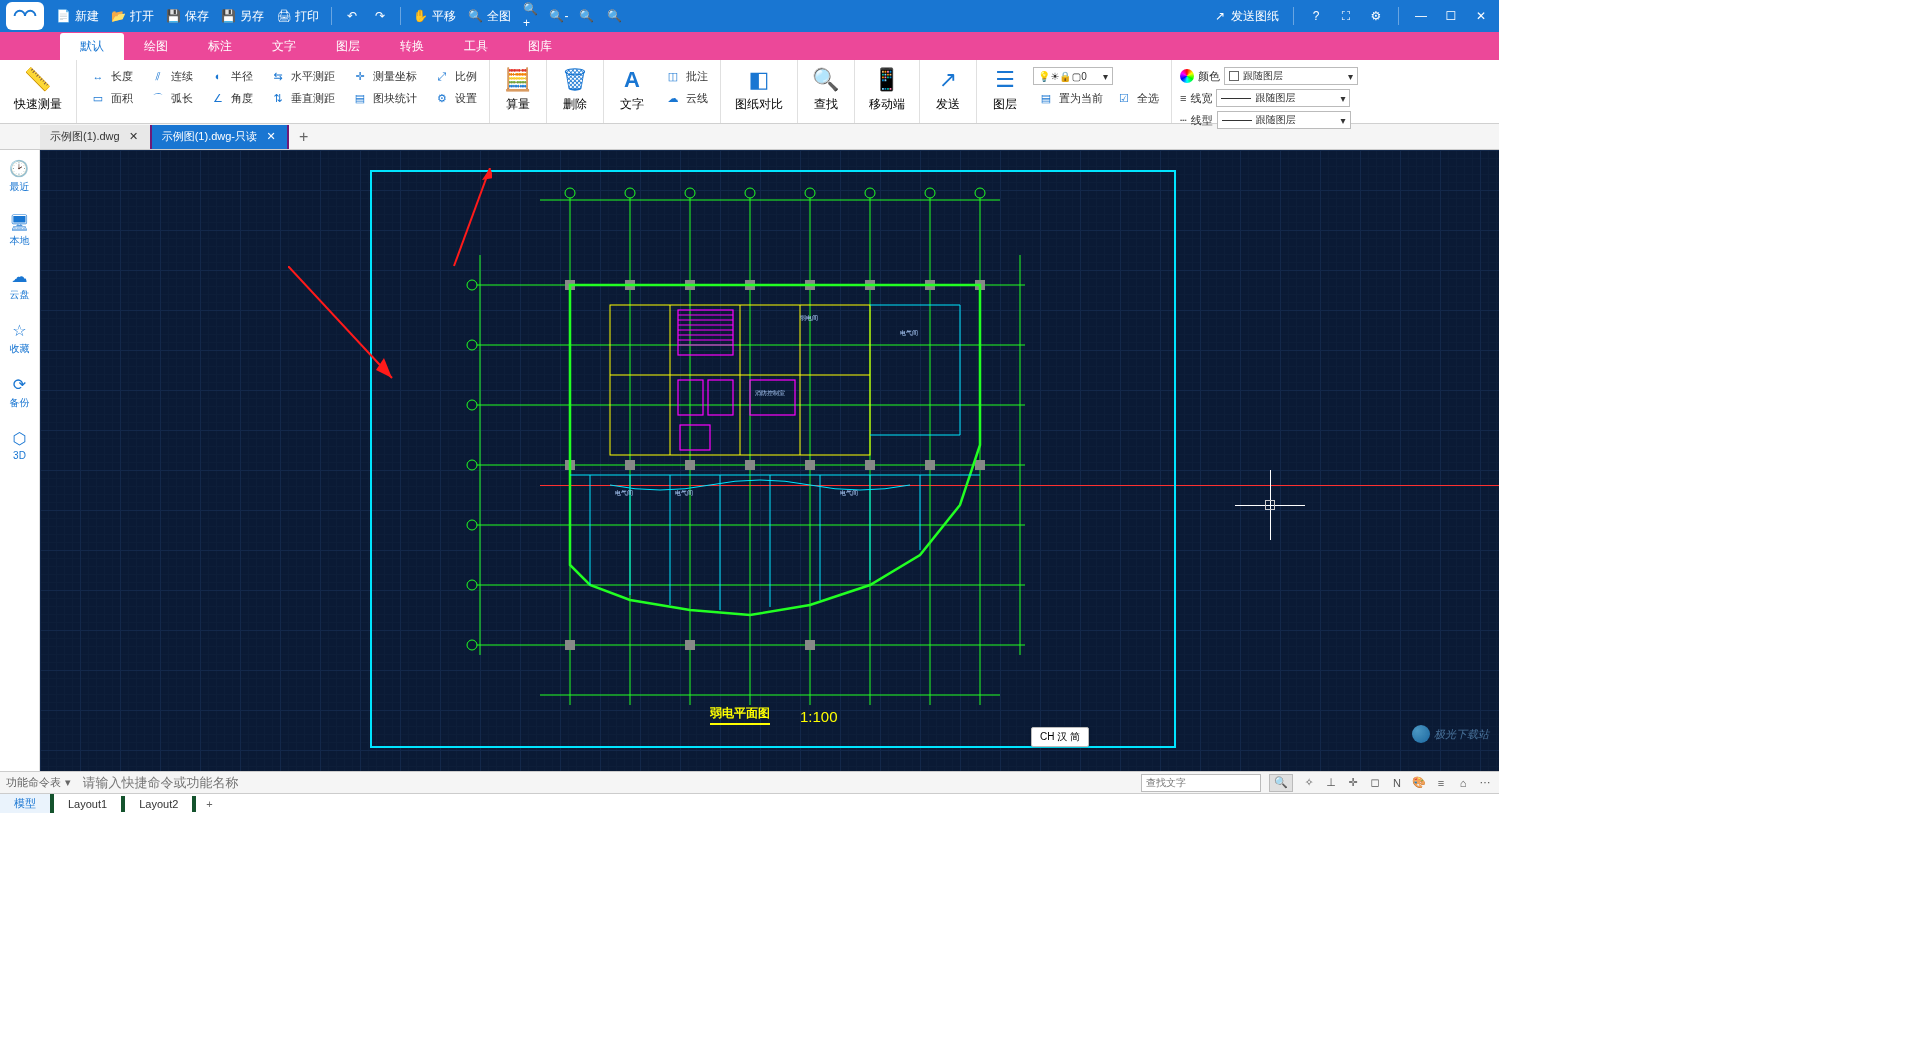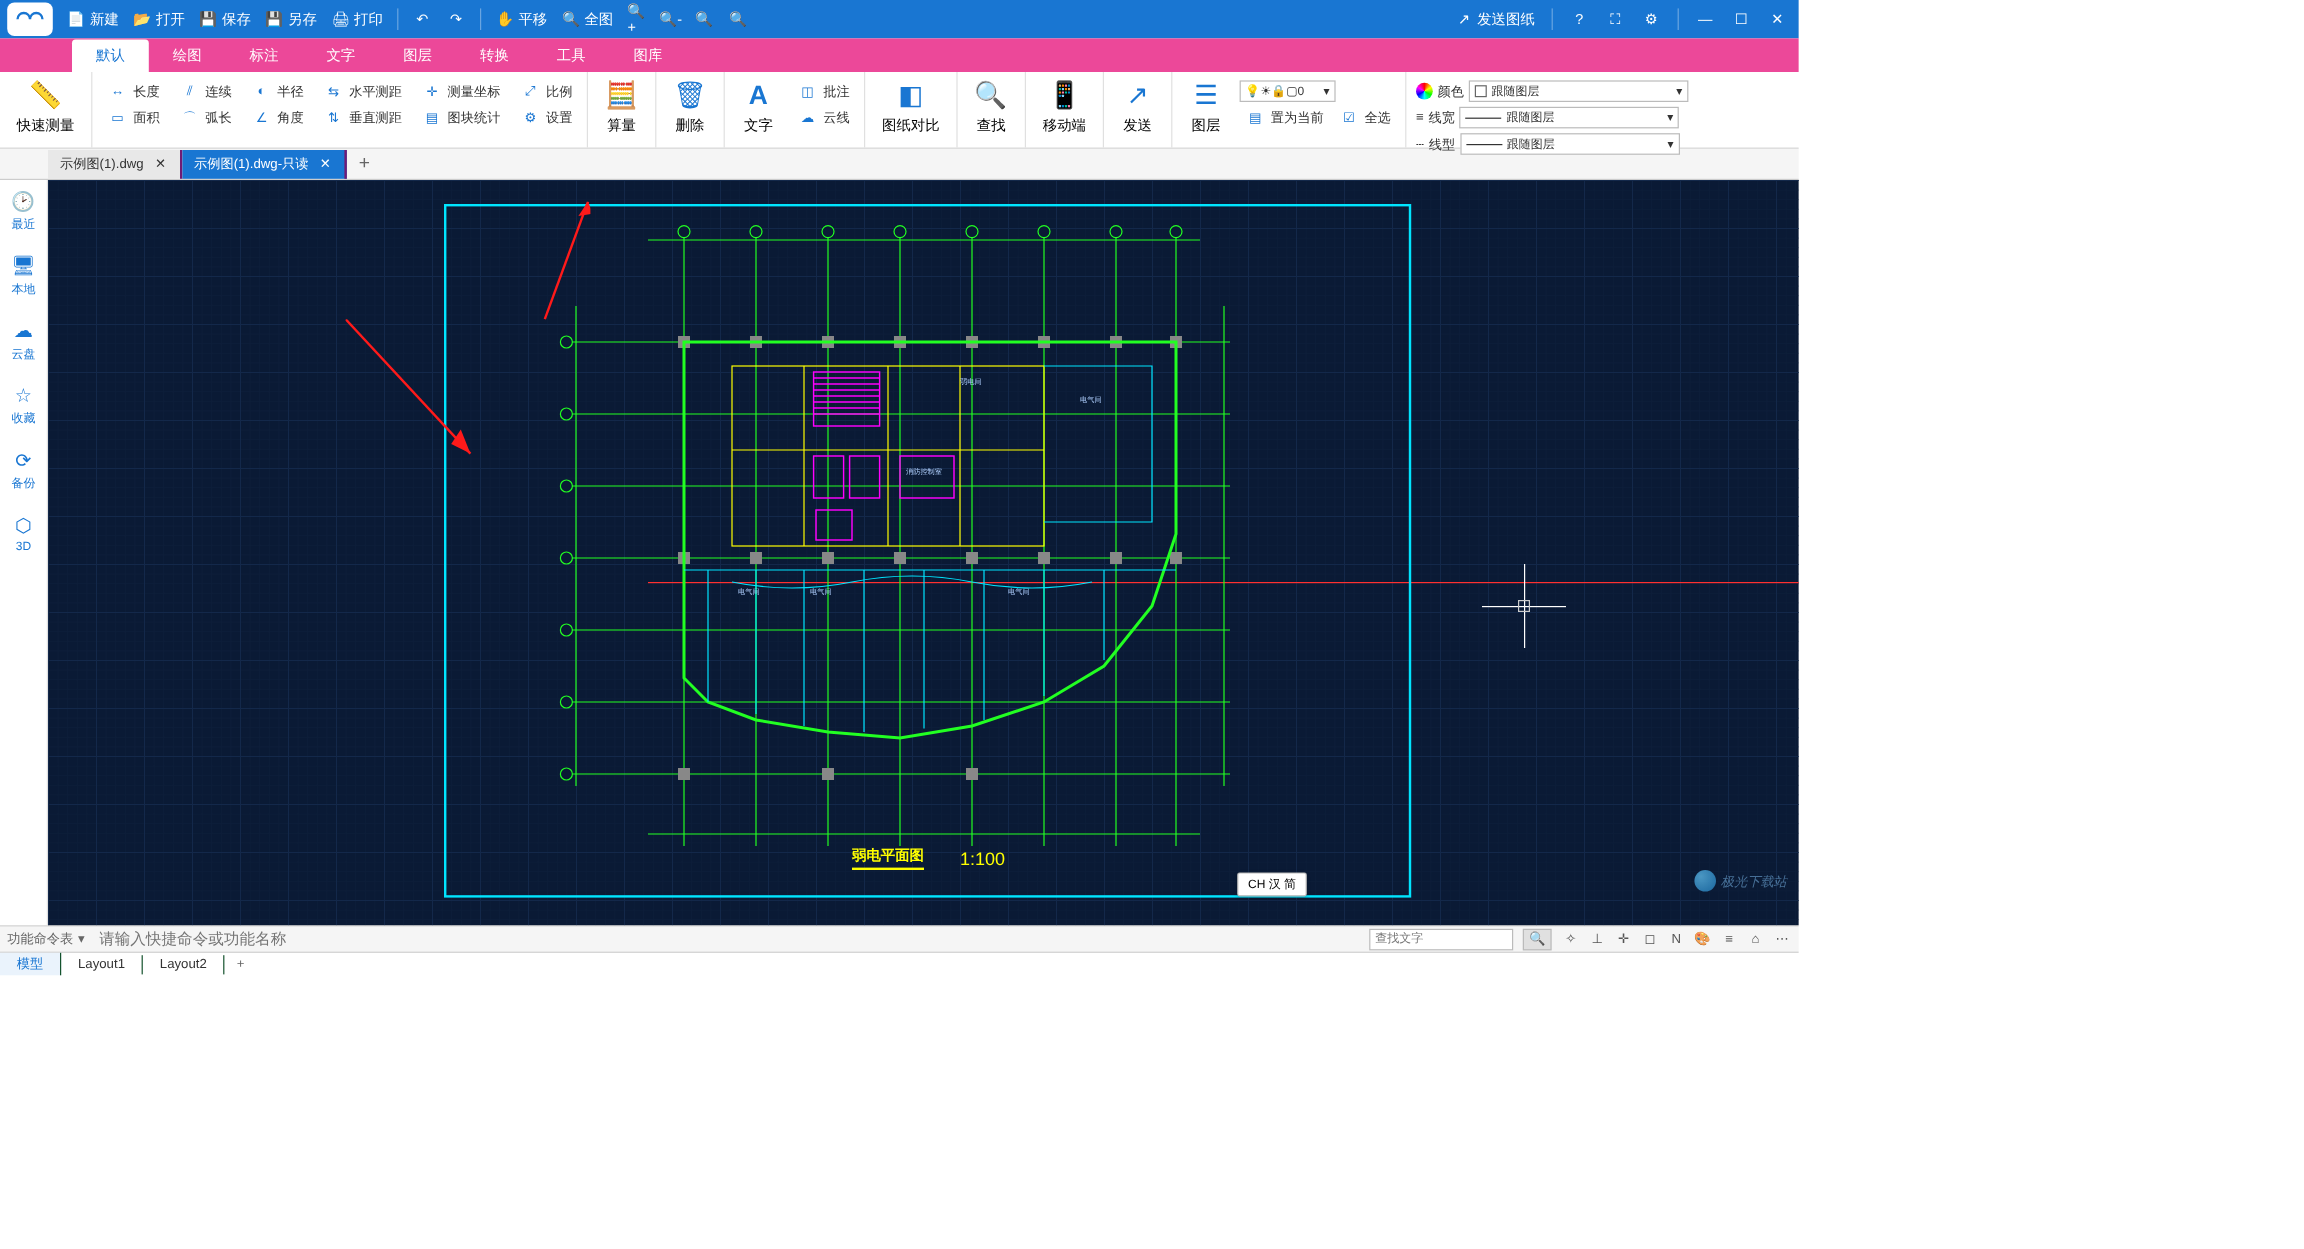--- a/index.html
+++ b/index.html
@@ -25,21 +25,21 @@
 .ribbon { height: 64px; background: #fff; border-bottom: 1px solid #d0d0d0; display: flex; }
 .ribbon-group { display: flex; flex-direction: column; align-items: center; padding: 4px 8px; border-right: 1px solid #e0e0e0; }
 .ribbon-big { display: flex; flex-direction: column; align-items: center; gap: 2px; cursor: pointer; padding: 2px 6px; }
 .ribbon-big-icon { width: 28px; height: 28px; display: flex; align-items: center; justify-content: center; color: #1976d2; font-size: 22px; }
 .ribbon-rows { display: flex; flex-direction: column; gap: 2px; padding: 2px 0; }
 .ribbon-small { display: flex; align-items: center; gap: 4px; cursor: pointer; padding: 1px 4px; font-size: 11px; color: #333; }
 .ribbon-small-icon { width: 18px; height: 18px; display: flex; align-items: center; justify-content: center; color: #1976d2; }
 .ribbon-row2 { display: flex; gap: 8px; }
 .prop-row { display: flex; align-items: center; gap: 4px; font-size: 11px; color: #333; padding: 1px 0; }
 .prop-combo { width: 78px; height: 18px; border: 1px solid #bbb; display: flex; align-items: center; padding: 0 4px; font-size: 10px; background: #fff; }
-.prop-combo.wide { width: 183px; }
+.prop-combo.wide { width: 134px; }
 .prop-swatch { width: 10px; height: 10px; border: 1px solid #666; margin-right: 4px; background: #fff; }
 
 
 .file-tabs { height: 26px; background: #f5f5f5; border-bottom: 1px solid #ccc; display: flex; align-items: center; padding-left: 40px; }
 .file-tab { height: 24px; display: flex; align-items: center; padding: 0 10px; gap: 8px; font-size: 11px; cursor: pointer; border-right: 2px solid #701a75; background: #e8e8e8; color: #333; }
 .file-tab.active { background: #1976d2; color: #fff; }
 .file-tab-close { width: 12px; height: 12px; display: flex; align-items: center; justify-content: center; }
 .file-tab-add { padding: 0 10px; cursor: pointer; color: #666; font-size: 16px; }
 
 
@@ -77,21 +77,21 @@
 .cmd-label { display: flex; align-items: center; gap: 4px; color: #666; cursor: pointer; }
 .cmd-input { flex: 1; border: none; background: transparent; font-size: 13px; color: #999; outline: none; padding: 2px 4px; }
 .ime-badge { position: absolute; right: 410px; bottom: 24px; background: #fff; border: 1px solid #bbb; padding: 2px 8px; font-size: 10px; border-radius: 2px; box-shadow: 0 1px 3px rgba(0,0,0,0.2); }
 .search-box { width: 120px; height: 18px; border: 1px solid #bbb; padding: 0 4px; font-size: 10px; color: #999; background: #fff; }
 .search-btn { width: 24px; height: 18px; background: #e0e0e0; border: 1px solid #bbb; display: flex; align-items: center; justify-content: center; cursor: pointer; }
 .status-icons { display: flex; gap: 6px; align-items: center; }
 .status-ico { width: 16px; height: 16px; display: flex; align-items: center; justify-content: center; color: #555; cursor: pointer; font-size: 11px; }
 
 
 .layout-tabs { height: 20px; background: #fff; border-top: 1px solid #ccc; display: flex; align-items: center; font-size: 11px; }
-.layout-tab { padding: 2px 14px; cursor: pointer; color: #333; border-right: 1px solid #14532d; }
+.layout-tab { padding: 2px 14px; cursor: pointer; color: #333; border-right: 4px solid #14532d; }
 .layout-tab.active { color: #1976d2; background: #eaf3fc; }
 .layout-add { padding: 0 10px; cursor: pointer; color: #666; }
 
 .watermark { position: absolute; right: 10px; bottom: 28px; color: rgba(120,180,230,0.55); font-size: 11px; font-style: italic; display: flex; align-items: center; gap: 4px; pointer-events: none; text-align: center; }
 .watermark-logo { width: 18px; height: 18px; border-radius: 50%; background: radial-gradient(circle at 30% 30%, #6cf, #28c); opacity: 0.7; }
 </style>
 </head>
 <body>
 
 <div class="titlebar">

